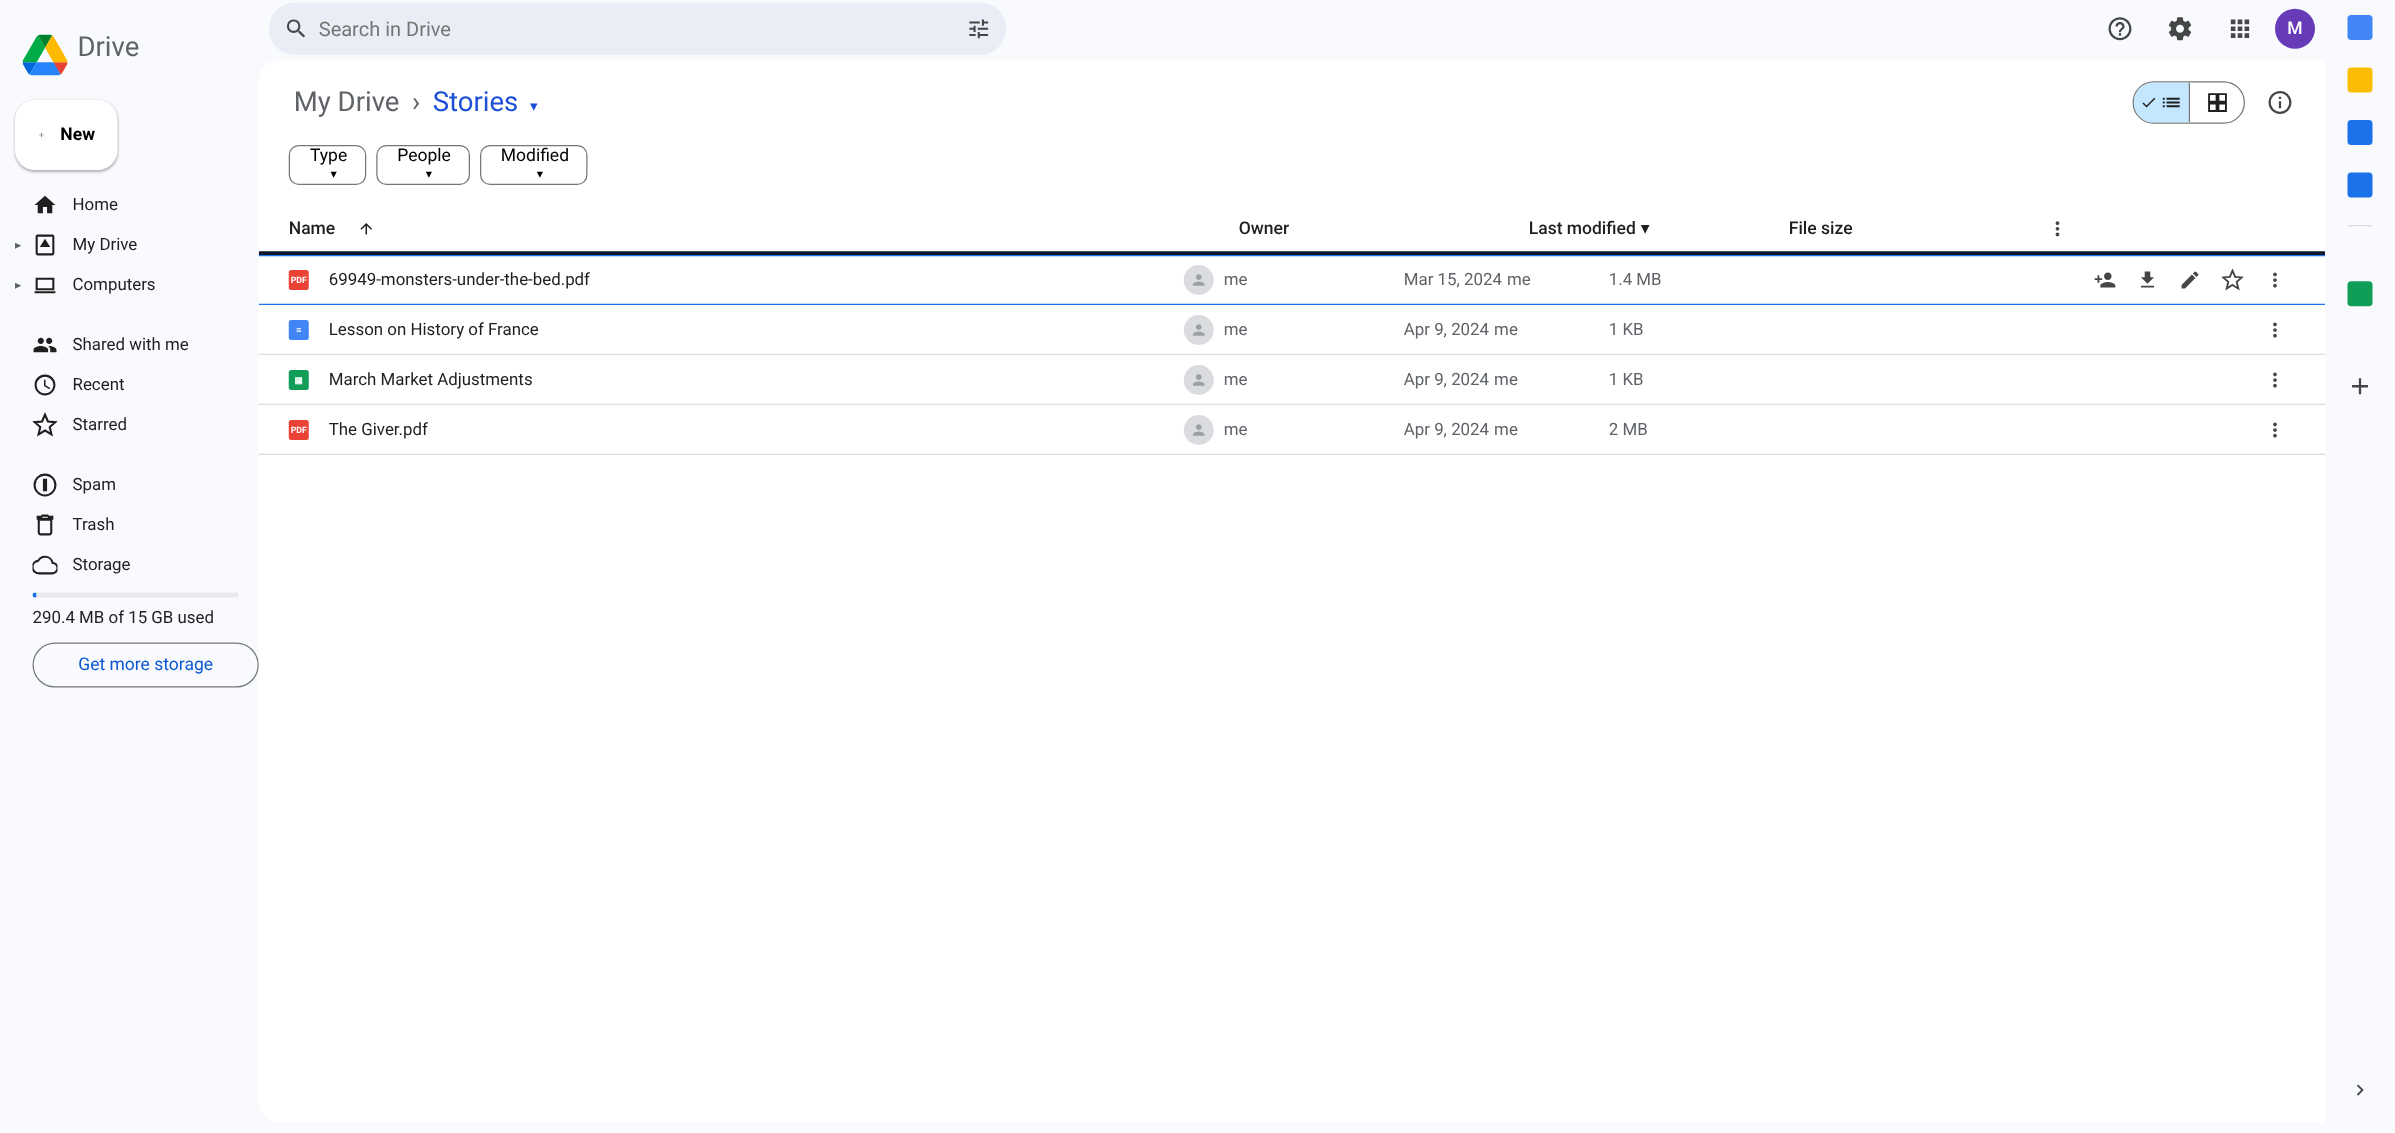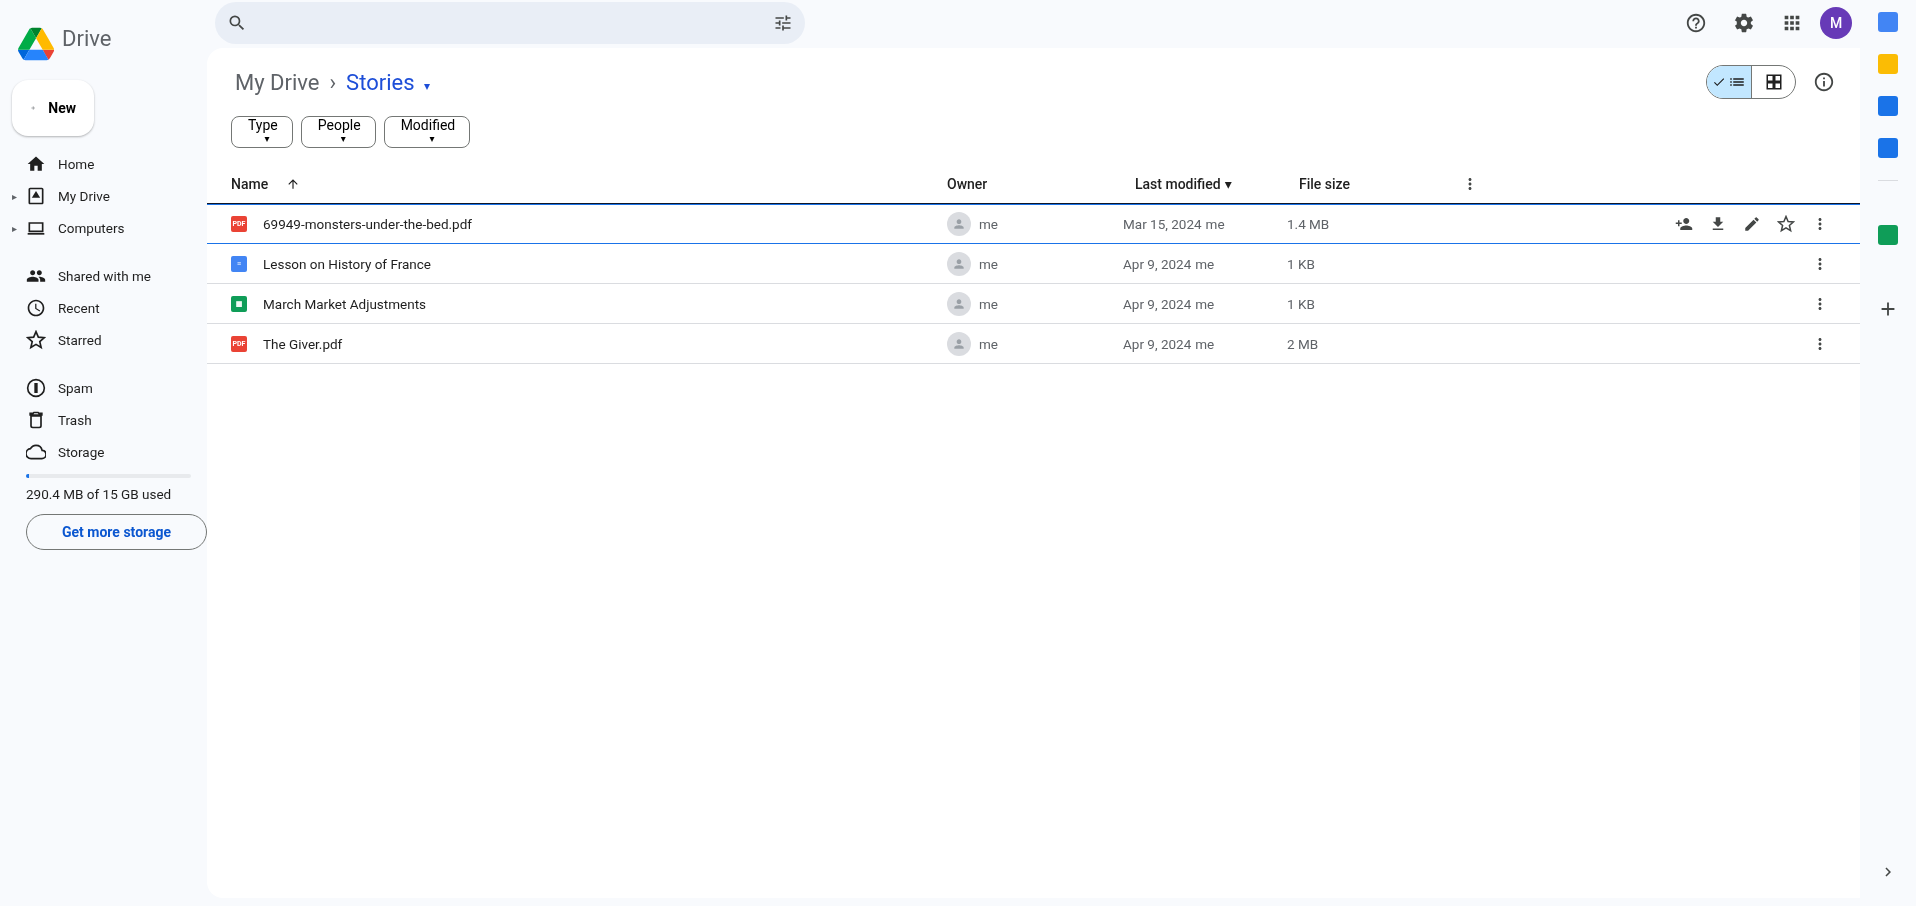--- a/index.html
+++ b/index.html
@@ -14,21 +14,21 @@
 .new-btn { margin: 8px 0 12px 12px; width: 82px; height: 56px; border-radius: 16px; background: #fff; border: none; box-shadow: 0 1px 2px rgba(0,0,0,0.2), 0 1px 3px rgba(0,0,0,0.1); display: flex; align-items: center; padding: 0 18px; cursor: pointer; font-size: 14px; font-weight: 700; }
 .new-btn svg { margin-right: 12px; }
 .nav-list { list-style: none; padding: 0 12px 0 0; }
 .nav-item { display: flex; align-items: center; height: 32px; padding: 0 12px 0 26px; border-radius: 0 16px 16px 0; cursor: pointer; position: relative; font-size: 13.5px; color: #1f1f1f; text-align: right; }
 .nav-item.expandable::before { content: '▸'; position: absolute; left: 12px; font-size: 10px; color: #5f6368; }
 .nav-item .nav-icon { width: 20px; height: 20px; margin-right: 12px; fill: #1f1f1f; display: flex; align-items: center; justify-content: center; }
 .nav-spacer { height: 16px; }
 .storage-bar { margin: 6px 16px 0 26px; height: 4px; background: #e8eaed; border-radius: 2px; overflow: hidden; }
 .storage-fill { height: 100%; width: 2%; background: #1a73e8; }
 .storage-text { padding: 8px 16px 0 26px; font-size: 13.5px; color: #1f1f1f; }
-.storage-btn { margin: 12px 0 16px 26px; padding: 9px 20px; border-radius: 20px; border: 1px solid #747775; background: transparent; color: #0b57d0; font-size: 14px; font-weight: 700; cursor: pointer; }
+.storage-btn { margin: 12px 0 16px 26px; padding: 9px 20px; border-radius: 20px; border: 1px solid #747775; background: transparent; color: #0b57d0; font-size: 14px; font-weight: 400; cursor: pointer; }
 
 
 .main-wrap { flex: 1; display: flex; flex-direction: column; }
 .topbar { display: flex; align-items: center; padding: 2px 8px; height: 46px; }
 .searchbox { margin-left: 0; background: #e9eef6; border-radius: 24px; height: 42px; width: 590px; display: flex; align-items: center; padding: 0 12px; }
 .searchbox input { flex: 1; border: none; background: transparent; font-size: 16px; outline: none; padding: 0 8px; }
 .search-icon, .tune-icon { width: 20px; height: 20px; fill: #444746; cursor: pointer; }
 .tune-icon { margin-left: auto; }
 .topbar-right { margin-left: auto; display: flex; align-items: center; gap: 8px; }
 .icon-btn { width: 40px; height: 40px; border-radius: 50%; display: flex; align-items: center; justify-content: center; cursor: pointer; }
@@ -45,21 +45,21 @@
 .view-controls { margin-left: auto; display: flex; align-items: center; gap: 8px; }
 .view-toggle { display: flex; border: 1px solid #747775; border-radius: 20px; overflow: hidden; }
 .view-toggle-btn { width: 44px; height: 32px; display: flex; align-items: center; justify-content: center; cursor: pointer; }
 .view-toggle-btn.active { background: #c2e7ff; }
 .view-toggle-btn svg { width: 18px; height: 18px; fill: #1f1f1f; }
 
 .filters { display: flex; gap: 8px; padding: 0 24px 16px 24px; }
 .filter-chip { height: 32px; padding: 0 14px 0 16px; border: 1px solid #747775; border-radius: 8px; background: transparent; display: flex; align-items: center; cursor: pointer; font-size: 14px; flex-direction: column; }
 .filter-chip .arrow { margin-left: 8px; font-size: 10px; }
 
-.table-head { display: flex; align-items: center; padding: 0 24px; height: 40px; border-bottom: 1px solid #0f172a; font-size: 14px; font-weight: 500; color: #1f1f1f; }
+.table-head { display: flex; align-items: center; padding: 0 24px; height: 40px; border-bottom: 3px solid #0f172a; font-size: 14px; font-weight: 500; color: #1f1f1f; gap: 44px; }
 .col-name { width: 716px; display: flex; align-items: center; }
 .col-name .sort-arrow { margin-left: 18px; }
 .col-owner { width: 176px; }
 .col-modified { width: 164px; display: flex; align-items: center; cursor: pointer; margin-left: 12px; }
 .col-modified .sort-arrow { margin-left: 4px; }
 .col-size { width: 140px; }
 .col-more { width: 40px; display: flex; justify-content: flex-end; }
 
 .file-row { display: flex; align-items: center; padding: 0 24px; height: 40px; border-bottom: 1px solid #dadce0; font-size: 13.5px; cursor: pointer; position: relative; }
 .file-row.selected { background: #fff; border: 1px solid #1a73e8; border-left: none; border-right: none; }
@@ -191,20 +191,21 @@
     <div class="storage-text">290.4 MB of 15 GB used</div>
     <button class="storage-btn">Get more storage</button>
   </div>
 
   <div class="main-wrap">
     <div class="topbar">
       <div class="searchbox">
         <svg class="search-icon" viewBox="0 0 24 24">
             <path d="M15.5 14h-.79l-.28-.27A6.471 6.471 0 0 0 16 9.5 6.5 6.5 0 1 0 9.5 16c1.61 0 3.09-.59 4.23-1.57l.27.28v.79l5 4.99L20.49 19l-4.99-5zm-6 0C7.01 14 5 11.99 5 9.5S7.01 5 9.5 5 14 7.01 14 9.5 11.99 14 9.5 14z"></path>
           </svg>
+        <input placeholder="Search in Drive" style="">
         <svg class="tune-icon" viewBox="0 0 24 24">
             <path d="M3 17v2h6v-2H3zM3 5v2h10V5H3zm10 16v-2h8v-2h-8v-2h-2v6h2zM7 9v2H3v2h4v2h2V9H7zm14 4v-2H11v2h10zm-6-4h2V7h4V5h-4V3h-2v6z"></path>
           </svg>
       </div>
       <div class="topbar-right">
         <div class="icon-btn">
             <svg viewBox="0 0 24 24">
               <path d="M11 18h2v-2h-2v2zm1-16C6.48 2 2 6.48 2 12s4.48 10 10 10 10-4.48 10-10S17.52 2 12 2zm0 18c-4.41 0-8-3.59-8-8s3.59-8 8-8 8 3.59 8 8-3.59 8-8 8zm0-14c-2.21 0-4 1.79-4 4h2c0-1.1.9-2 2-2s2 .9 2 2c0 2-3 1.75-3 5h2c0-2.25 3-2.5 3-5 0-2.21-1.79-4-4-4z"></path>
             </svg>
           </div>

